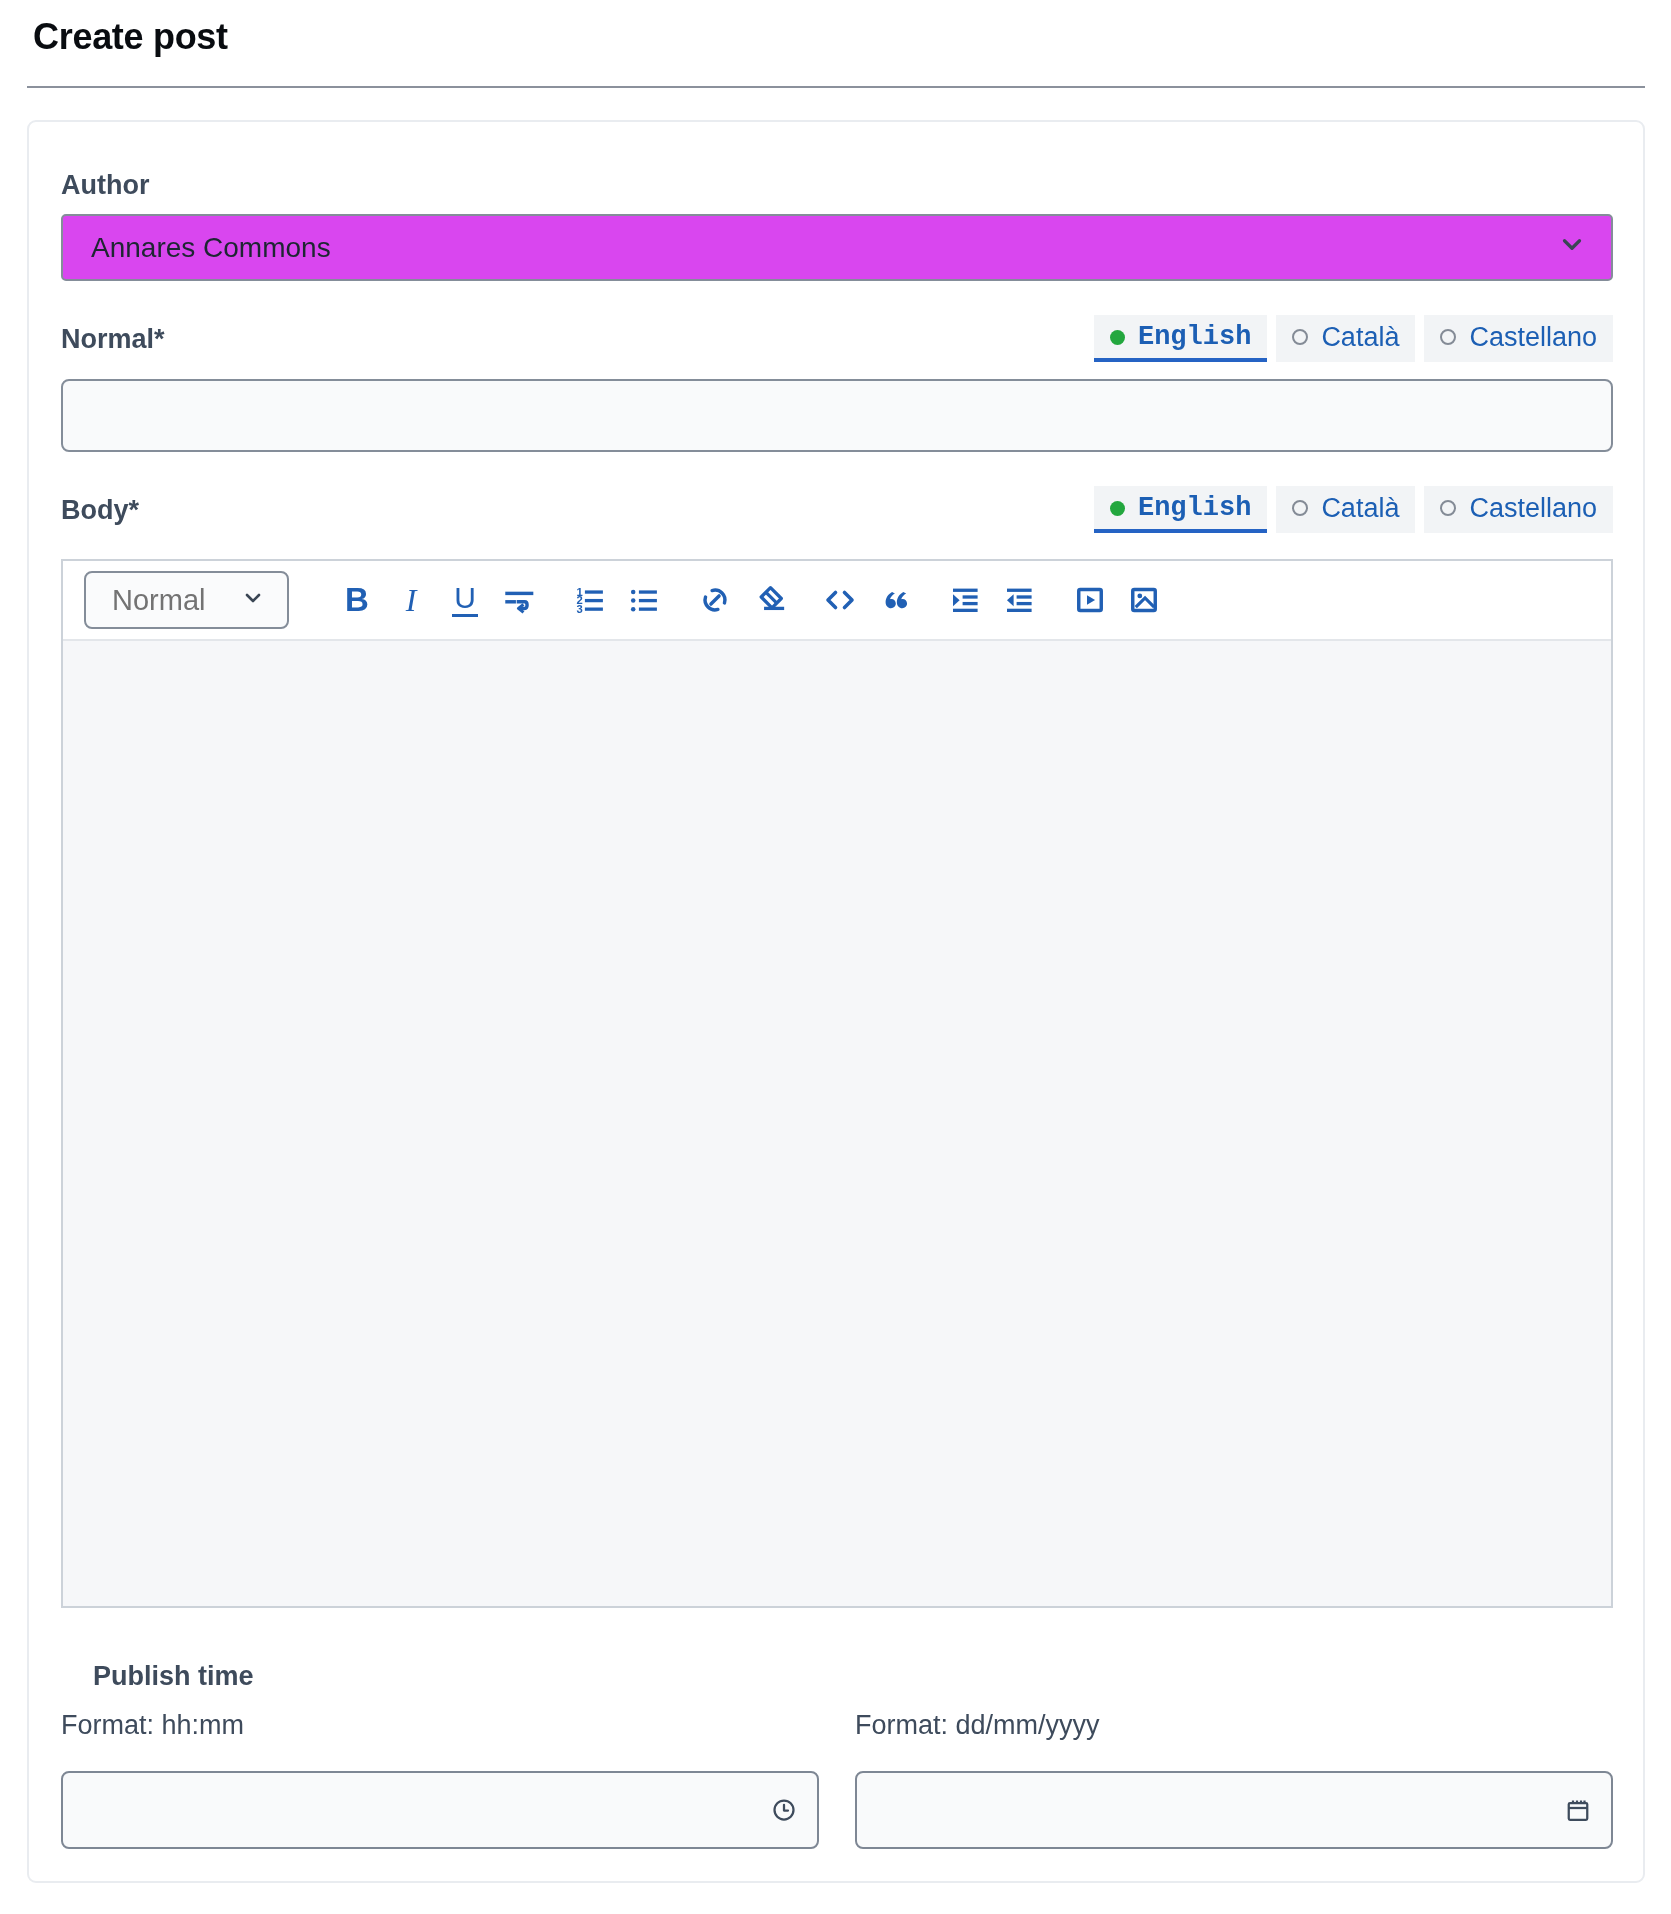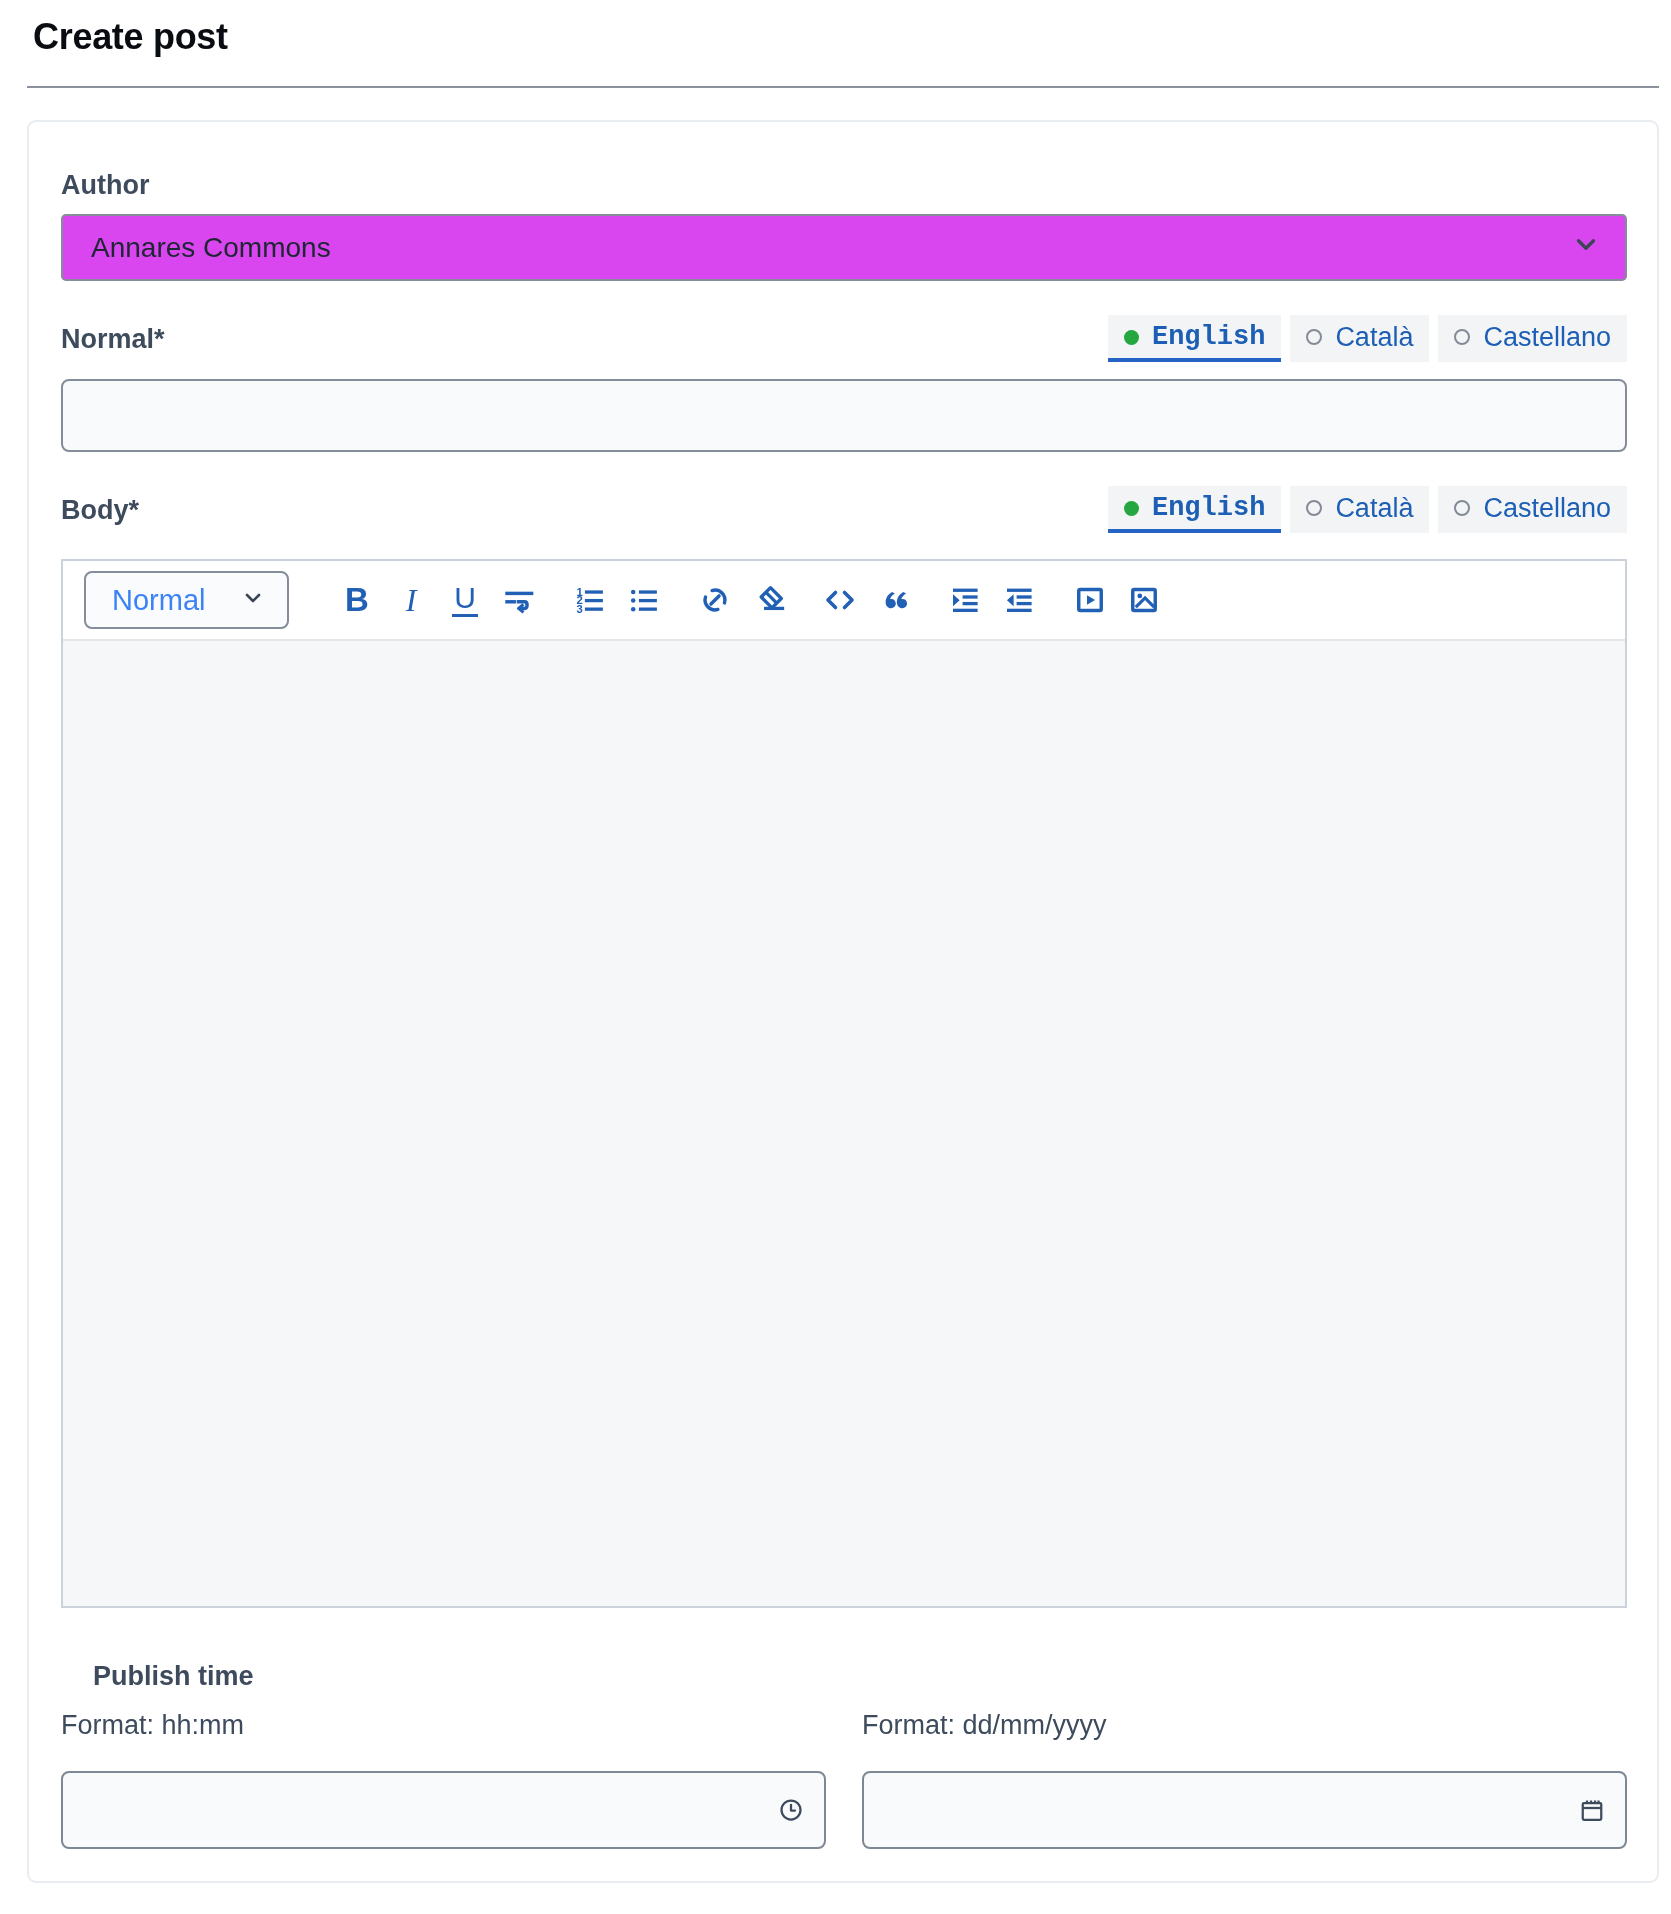--- a/index.html
+++ b/index.html
@@ -3,21 +3,21 @@
 <meta charset="utf-8">
 <style>
   * { box-sizing: border-box; margin: 0; padding: 0; }
   html, body { background: #ffffff; }
   body {
     width: 1671px; height: 1914px;
     font-family: "Liberation Sans", sans-serif;
     color: #3e4b5c;
     overflow: hidden;
   }
-  .page { padding: 10px 12px 0 27px; }
+  .page { padding: 10px 26px 0 27px; }
 
   h1.page-title {
     font-size: 36px; font-weight: 700; color: #090c10;
     margin: 6px 0 0 6px; letter-spacing: -0.3px;
   }
   .header-divider { height: 2px; background: #8b919c; margin-top: 28px; }
 
   .form-card {
     margin-top: 32px;
     border: 2px solid #e9ecf0; border-radius: 9px;
@@ -82,21 +82,21 @@
   .editor-toolbar {
     height: 80px; border-bottom: 2px solid #e3e6ea;
     display: flex; align-items: center;
     padding-left: 21px; background: #ffffff;
   }
   .para-style {
     height: 58px; padding: 0 22px 0 26px;
     border: 2px solid #848d99; border-radius: 8px;
     background: #fafbfc; display: inline-flex; align-items: center; gap: 36px;
     font-family: "Liberation Sans", sans-serif;
-    font-size: 29px; color: #3b82f6; cursor: pointer;
+    font-size: 29px; color: #737373; cursor: pointer;
   }
   .tb-group { display: flex; gap: 9px; margin-left: 26px; }
   .tb-group.first { margin-left: 45px; }
   .tb-btn {
     width: 45px; height: 45px; border: none; background: transparent;
     display: inline-flex; align-items: center; justify-content: center;
     cursor: pointer; color: #2160b4; border-radius: 4px;
   }
   .tb-letter-b { font-family: "Liberation Sans", sans-serif; font-weight: 700; font-size: 33px; color: #2160b4; }
   .tb-letter-i { font-family: "Liberation Serif", serif; font-style: italic; font-size: 32px; color: #2160b4; }

